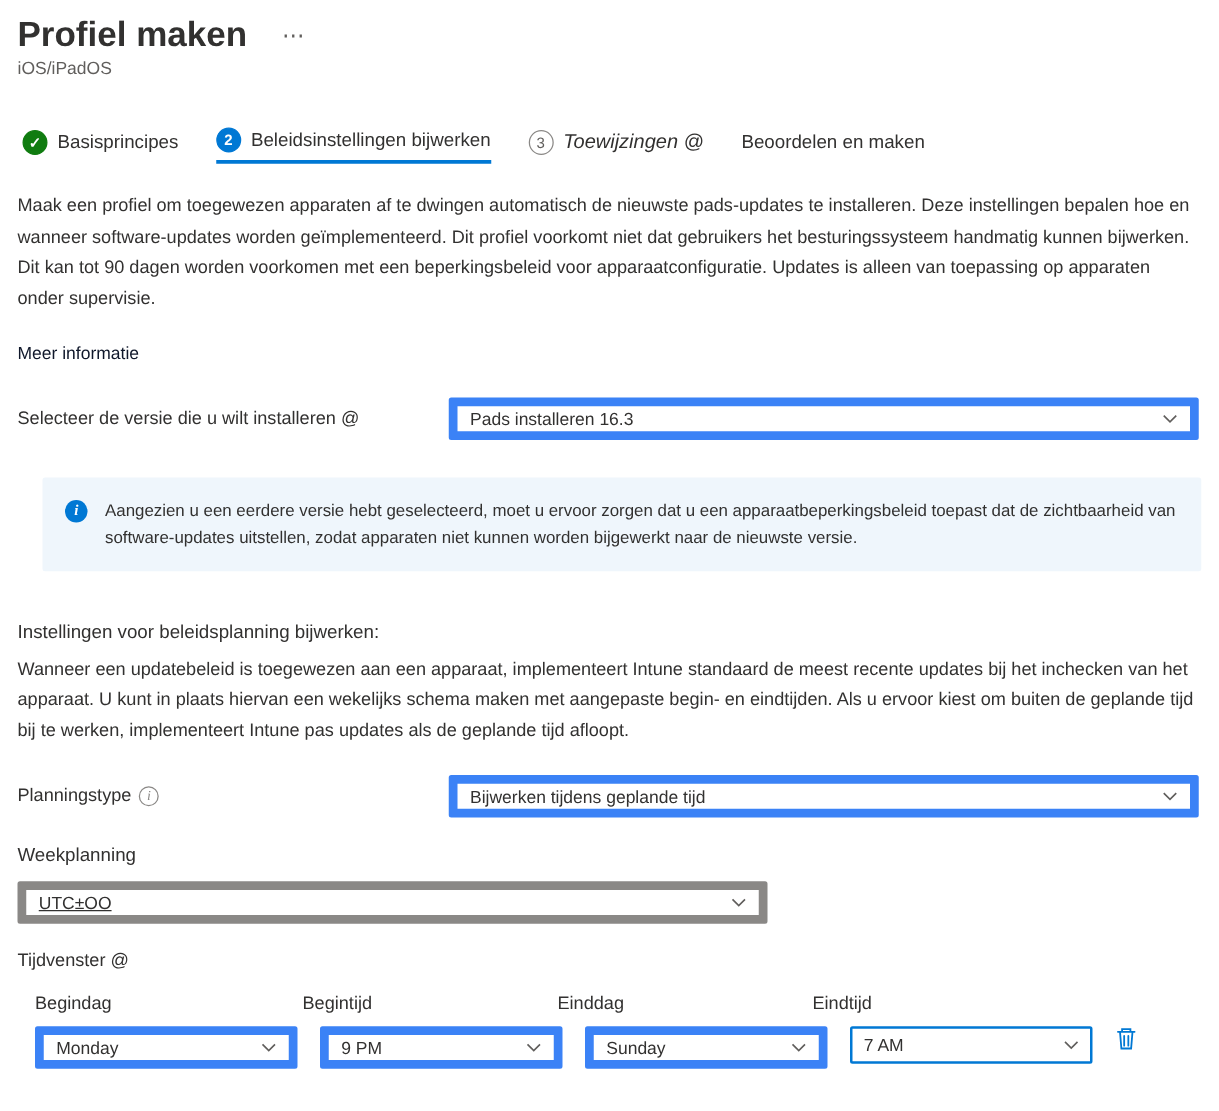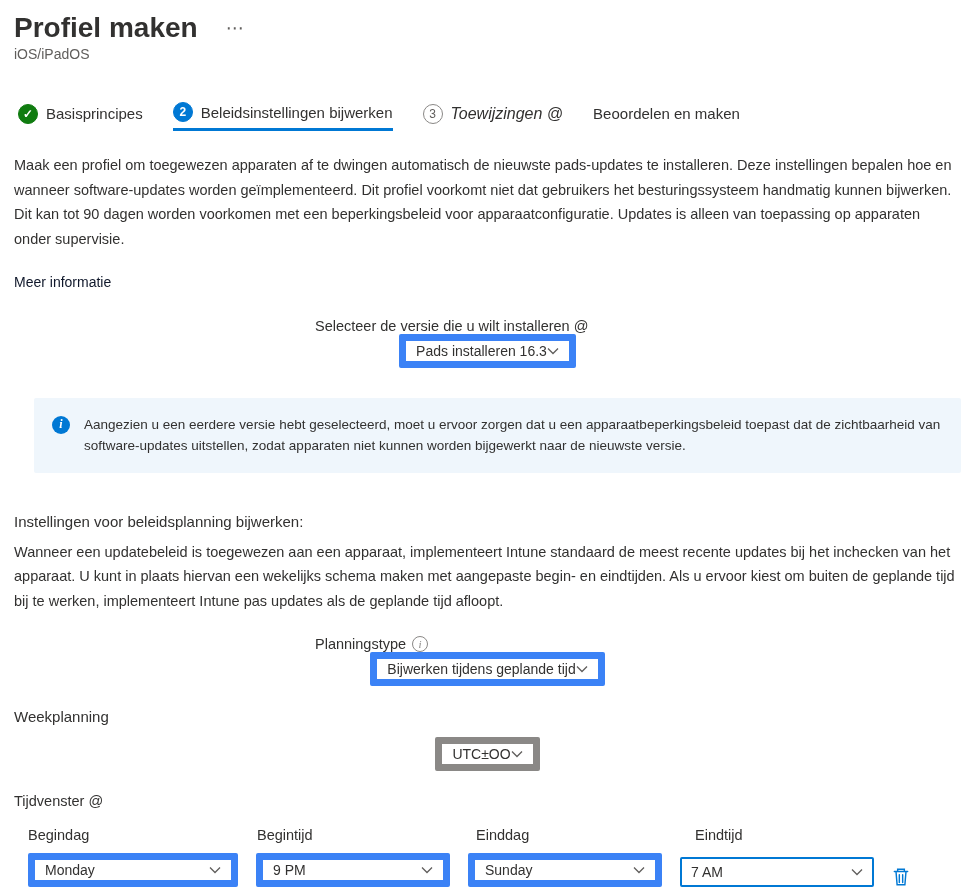--- a/index.html
+++ b/index.html
@@ -22,29 +22,29 @@
     align-items: center; justify-content: center; font-size: 12px;
     border: 1px solid #8a8886; color: #605e5c; background: #fff;
   }
   .step-circle.done { background: #107c10; border-color: #107c10; color: #fff; font-weight: bold; }
   .step-circle.active { background: #0078d4; border-color: #0078d4; color: #fff; font-weight: bold; }
   .step.active { border-bottom: 3px solid #0078d4; font-weight: 400; }
   .step.pending .step-circle { background: #fff; }
   .step .label-strong { font-size: 16px; font-weight: 400; font-style: italic; }
   .intro { font-size: 14.5px; line-height: 1.7; margin-bottom: 22px; }
   .more-info { font-size: 14px; color: #0f172a; margin-bottom: 28px; cursor: pointer; }
-  .form-row { display: flex; align-items: center; margin-bottom: 22px; flex-direction: column; }
+  .form-row { display: flex; align-items: center; margin-bottom: 22px; }
   .form-label { width: 345px; font-size: 14.5px; display: flex; align-items: center; gap: 6px; }
   .select {
     flex: 1; display: flex; align-items: center; justify-content: space-between;
     border: 7px solid #3b82f6; border-radius: 2px; padding: 2px 10px;
     background: #fff; cursor: pointer; font-size: 14px;
     max-width: 600px;
   }
-  .select.gray { border-color: #8a8886; }
+  .select.gray { border-color: #8a8886; text-decoration: underline; }
   .select.blue { border-color: #0078d4; border-width: 2px; padding: 5px 9px; }
   .chevron { width: 12px; height: 12px; flex-shrink: 0; }
   .info-box {
     background: #eff6fc; border-radius: 2px; padding: 16px 18px;
     display: flex; gap: 14px; margin: 30px 0 40px 20px;
     font-size: 13.5px; line-height: 1.6;
   }
   .info-icon {
     width: 18px; height: 18px; border-radius: 50%; background: #0078d4;
     color: #fff; display: flex; align-items: center; justify-content: center;
@@ -54,26 +54,26 @@
   .section-title { font-size: 15px; margin-bottom: 10px; }
   .section-body { font-size: 14.5px; line-height: 1.7; margin-bottom: 22px; }
   .info-gray {
     width: 16px; height: 16px; border: 1px solid #8a8886; border-radius: 50%;
     display: inline-flex; align-items: center; justify-content: center;
     font-style: italic; font-size: 11px; color: #8a8886; font-family: Georgia, serif;
   }
   .subhead { font-size: 15px; margin: 20px 0 12px 0; }
   .tw-label { font-size: 14.5px; margin-bottom: 18px; }
   .time-table { padding-left: 14px; }
-  .time-head { display: flex; gap: 19px; margin-bottom: 10px; font-size: 14.5px; }
+  .time-head { display: flex; gap: 4px; margin-bottom: 10px; font-size: 14.5px; }
   .time-head > div:nth-child(1) { width: 210px; }
   .time-head > div:nth-child(2) { width: 200px; }
   .time-head > div:nth-child(3) { width: 200px; }
   .time-head > div:nth-child(4) { width: 200px; }
-  .time-row { display: flex; gap: 18px; align-items: flex-end; }
+  .time-row { display: flex; gap: 18px; align-items: flex-start; }
   .time-row .select { width: 194px; flex: none; max-width: none; }
   .time-row .select:first-child { width: 210px; }
   .trash { width: 18px; height: 20px; cursor: pointer; }
 </style>
 </head>
 <body>
 
 <div class="header-row">
   <h1 class="page-title">Profiel maken</h1>
   <span class="more-dots">⋯</span>

